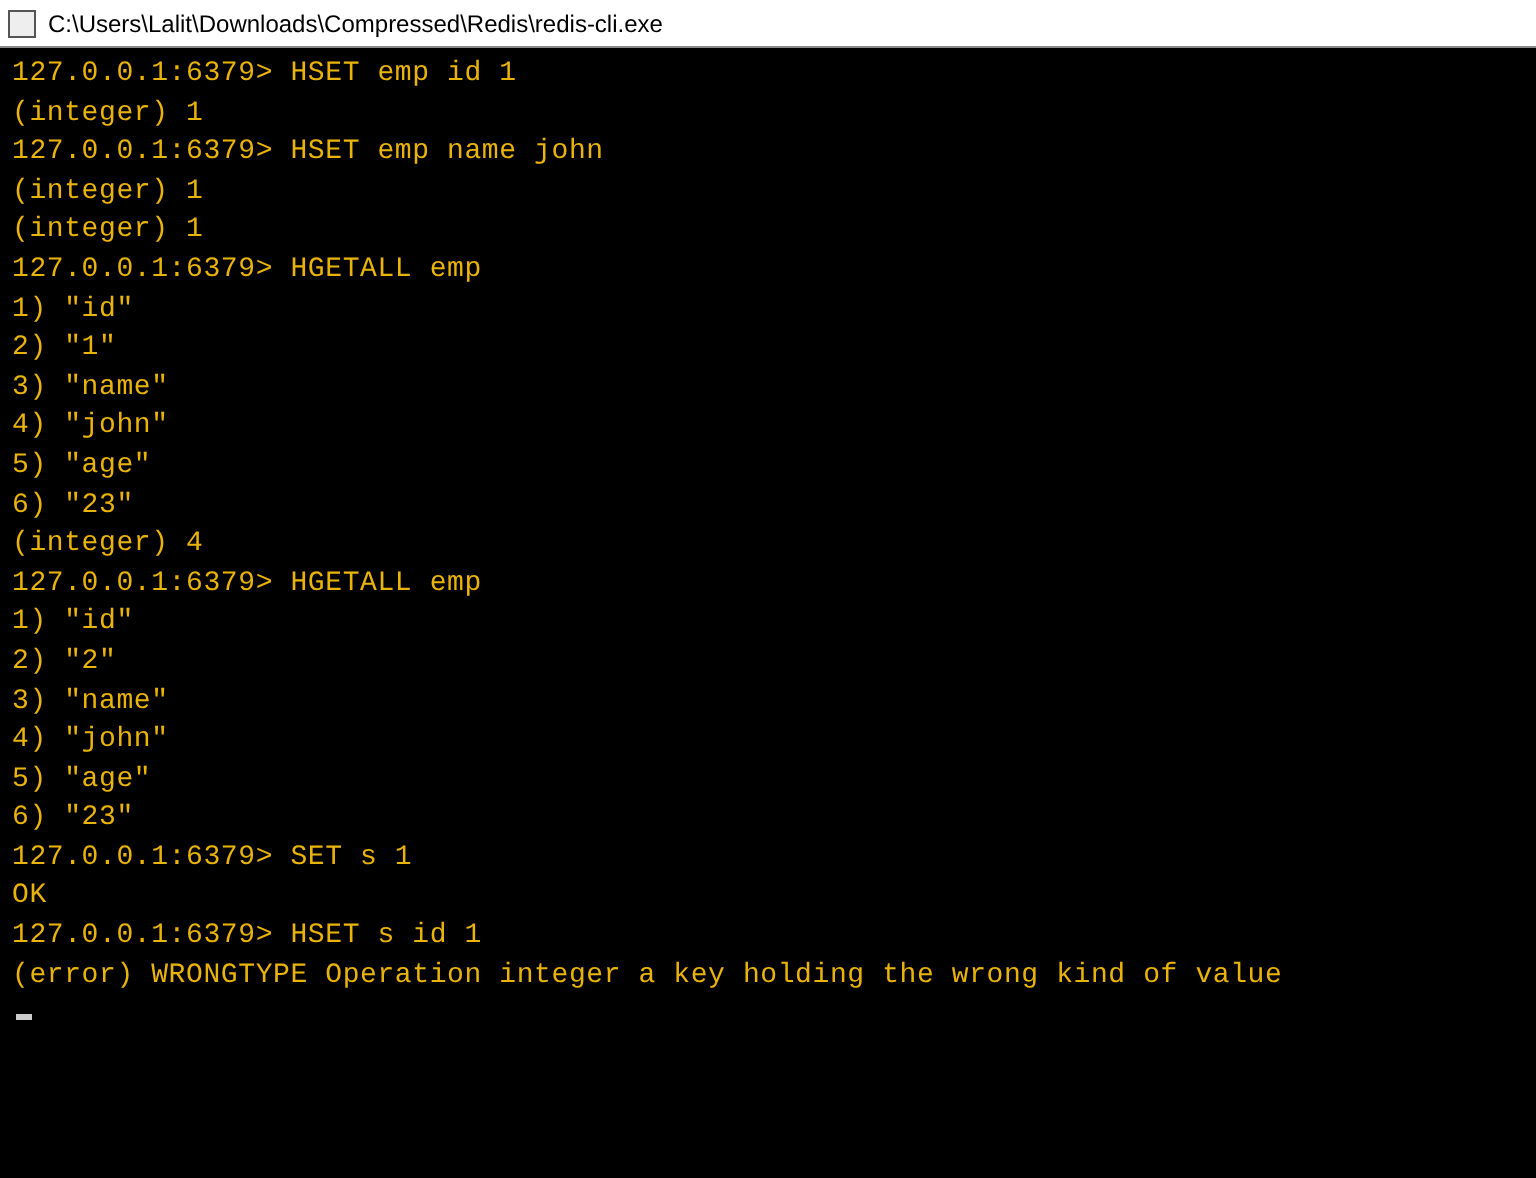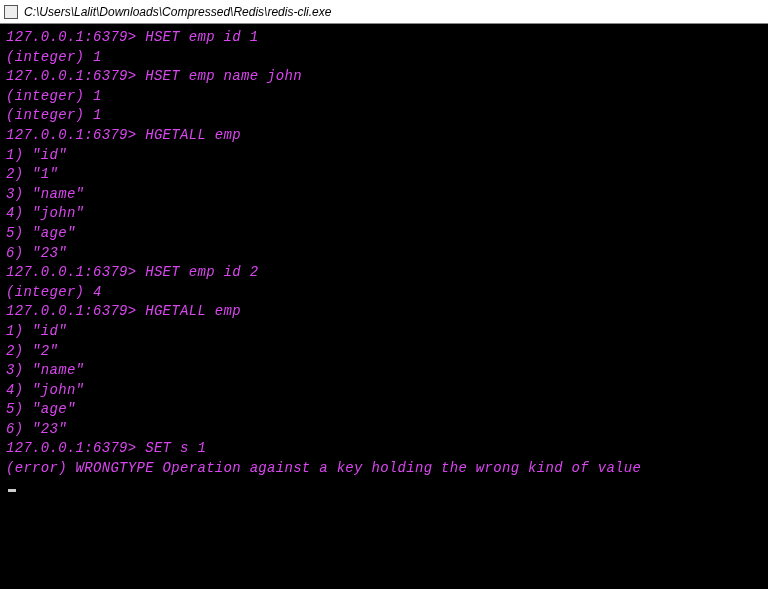--- a/index.html
+++ b/index.html
@@ -1,19 +1,18 @@
 <!DOCTYPE html>
 <html><head>
   <meta charset="utf-8">
   <style>
     * {
       margin: 0;
       padding: 0;
       box-sizing: border-box;
-      font-style: italic;
     }
     body {
       width: 768px;
       height: 589px;
       font-family: Consolas, 'Courier New', monospace;
       font-size: 14px;
       background: #000;
       color: #fff;
       overflow: hidden;
     }
@@ -31,21 +30,21 @@
     .title-icon {
       width: 14px;
       height: 14px;
       border: 1px solid #555;
       margin-right: 6px;
       display: inline-block;
       background: #eee;
     }
     .terminal {
       background: #000;
-      color: #d946ef;
+      color: #eab308;
       padding: 4px 6px;
       line-height: 1.4;
       font-size: 14px;
       letter-spacing: 0.3px;
     }
     .line {
       white-space: pre;
     }
     .cursor {
       display: inline-block;
@@ -70,25 +69,26 @@
   <div class="line">127.0.0.1:6379&gt; HSET emp name john</div>
   <div class="line">(integer) 1</div>
   <div class="line">(integer) 1</div>
   <div class="line">127.0.0.1:6379&gt; HGETALL emp</div>
   <div class="line">1) "id"</div>
   <div class="line">2) "1"</div>
   <div class="line">3) "name"</div>
   <div class="line">4) "john"</div>
   <div class="line">5) "age"</div>
   <div class="line">6) "23"</div>
-  <div class="line">127.0.0.1:6379&gt; HSET emp id 2</div>
   <div class="line">(integer) 4</div>
   <div class="line">127.0.0.1:6379&gt; HGETALL emp</div>
   <div class="line">1) "id"</div>
   <div class="line">2) "2"</div>
   <div class="line">3) "name"</div>
   <div class="line">4) "john"</div>
   <div class="line">5) "age"</div>
   <div class="line">6) "23"</div>
   <div class="line">127.0.0.1:6379&gt; SET s 1</div>
-  <div class="line">(error) WRONGTYPE Operation against a key holding the wrong kind of value</div>
+  <div class="line">OK</div>
+  <div class="line">127.0.0.1:6379&gt; HSET s id 1</div>
+  <div class="line">(error) WRONGTYPE Operation integer a key holding the wrong kind of value</div>
   <div class="line"><span class="cursor"></span></div>
 </div>
 
 </body></html>

